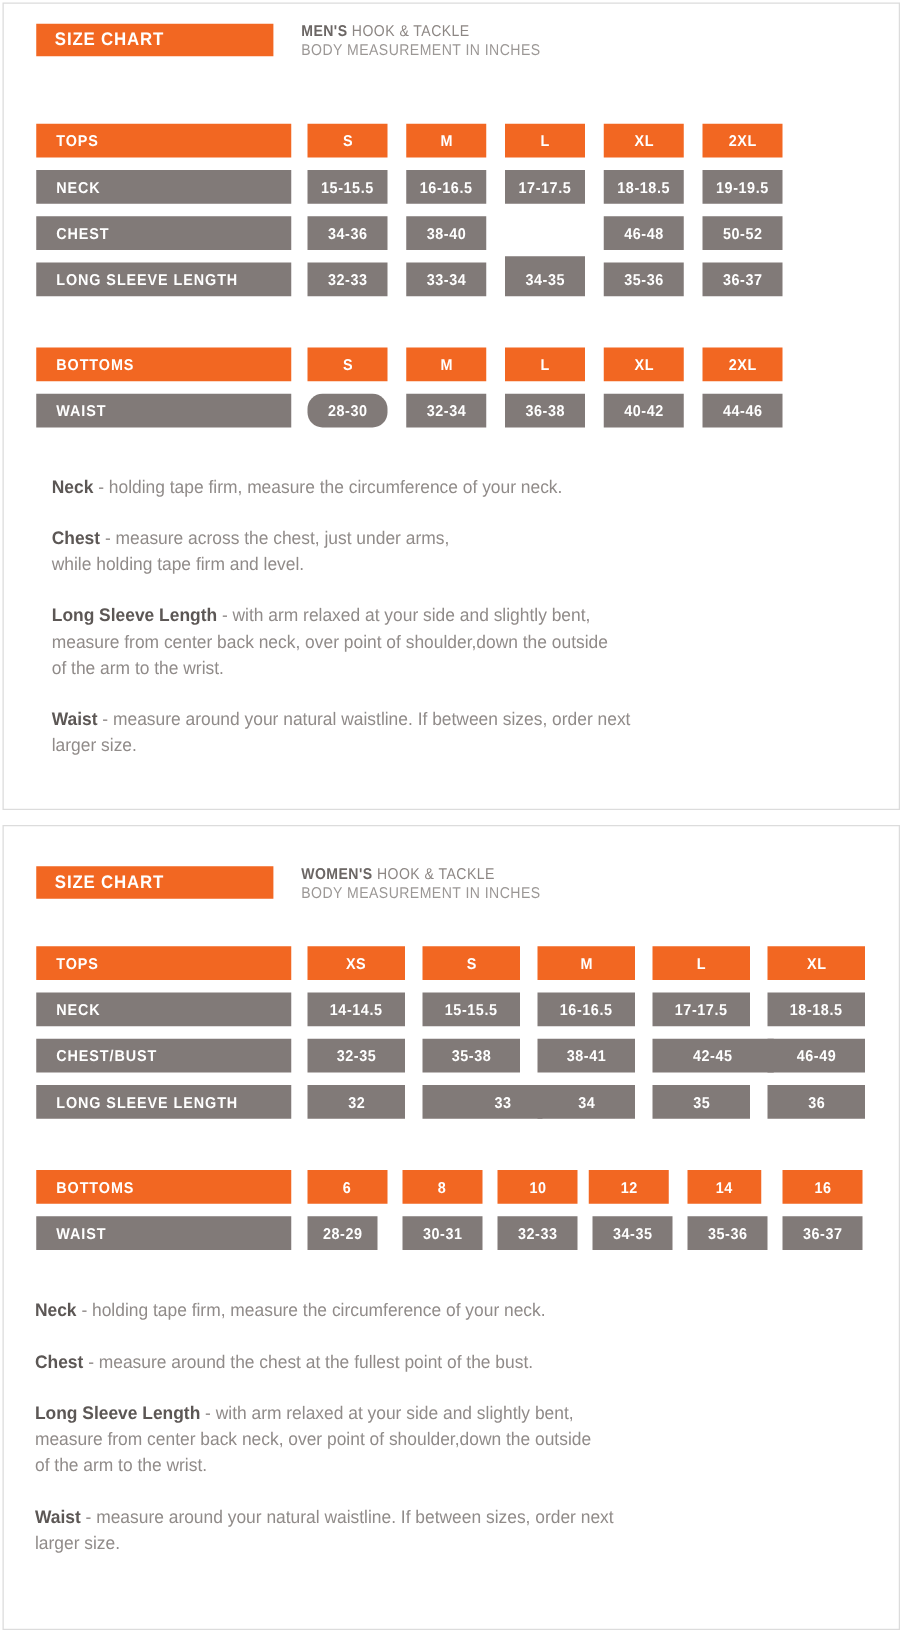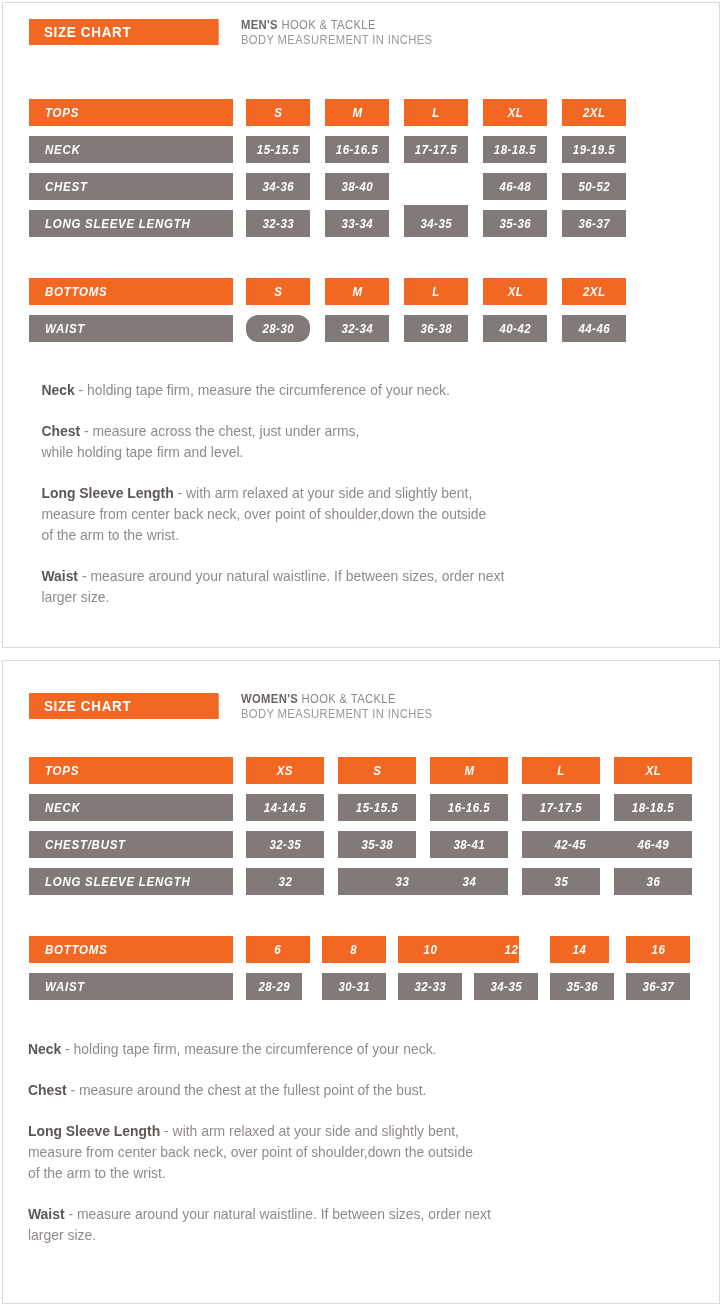--- a/index.html
+++ b/index.html
@@ -78,21 +78,20 @@
     transform-origin: left center;
   }
 
   
   .sizetable { position: absolute; left: 0; width: 100%; }
 
   .srow {
     position: relative;
     height: 27px;
     margin-bottom: 10px;
-    font-style: italic;
   }
   .srow:last-child { margin-bottom: 0; }
 
   .cell {
     position: absolute;
     height: 27px;
     display: flex;
     align-items: center;
     justify-content: center;
     color: #ffffff;
@@ -414,21 +413,21 @@
           </div>
         <div class="cell orange" style="left:243px;width:64px;">
             <span class="cell-inner">6</span>
           </div>
         <div class="cell orange" style="left:319px;width:64px;">
             <span class="cell-inner">8</span>
           </div>
         <div class="cell orange" style="left:395px;width:64px;">
             <span class="cell-inner">10</span>
           </div>
-        <div class="cell orange" style="left:452px;width:64px;justify-content:flex-end;">
+        <div class="cell orange" style="left:468px;width:64px;">
             <span class="cell-inner">12</span>
           </div>
         <div class="cell orange" style="left:547px;width:59px;">
             <span class="cell-inner">14</span>
           </div>
         <div class="cell orange" style="left:623px;width:64px;">
             <span class="cell-inner">16</span>
           </div>
       </div>
 

